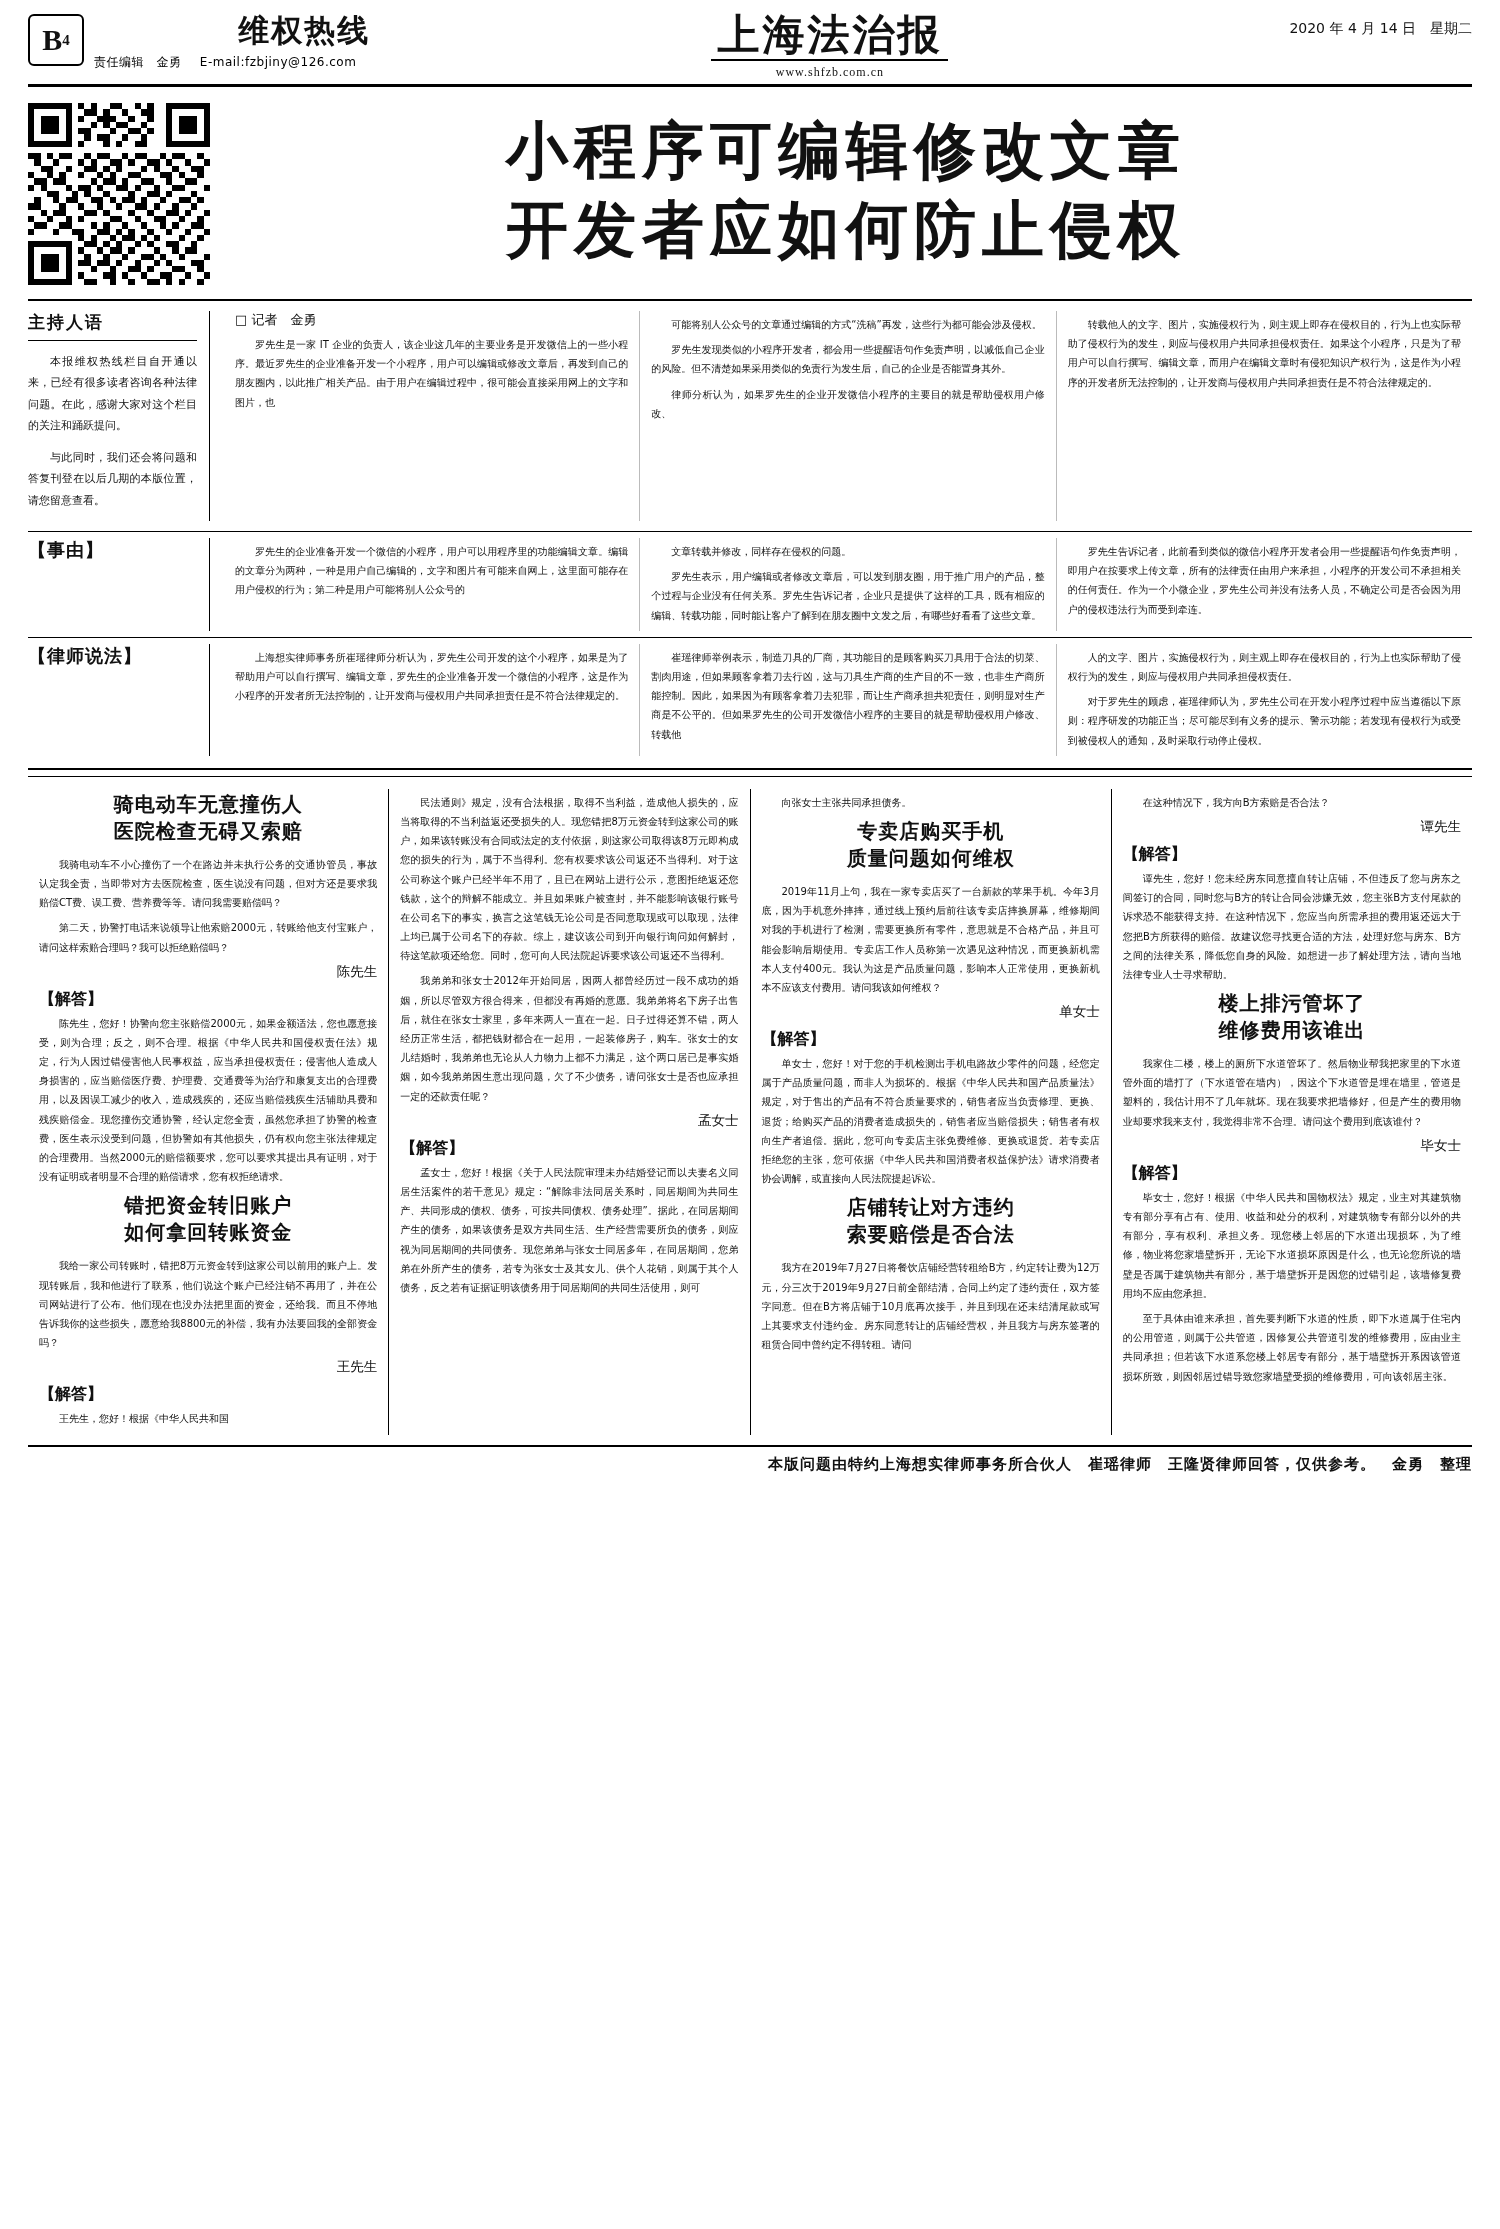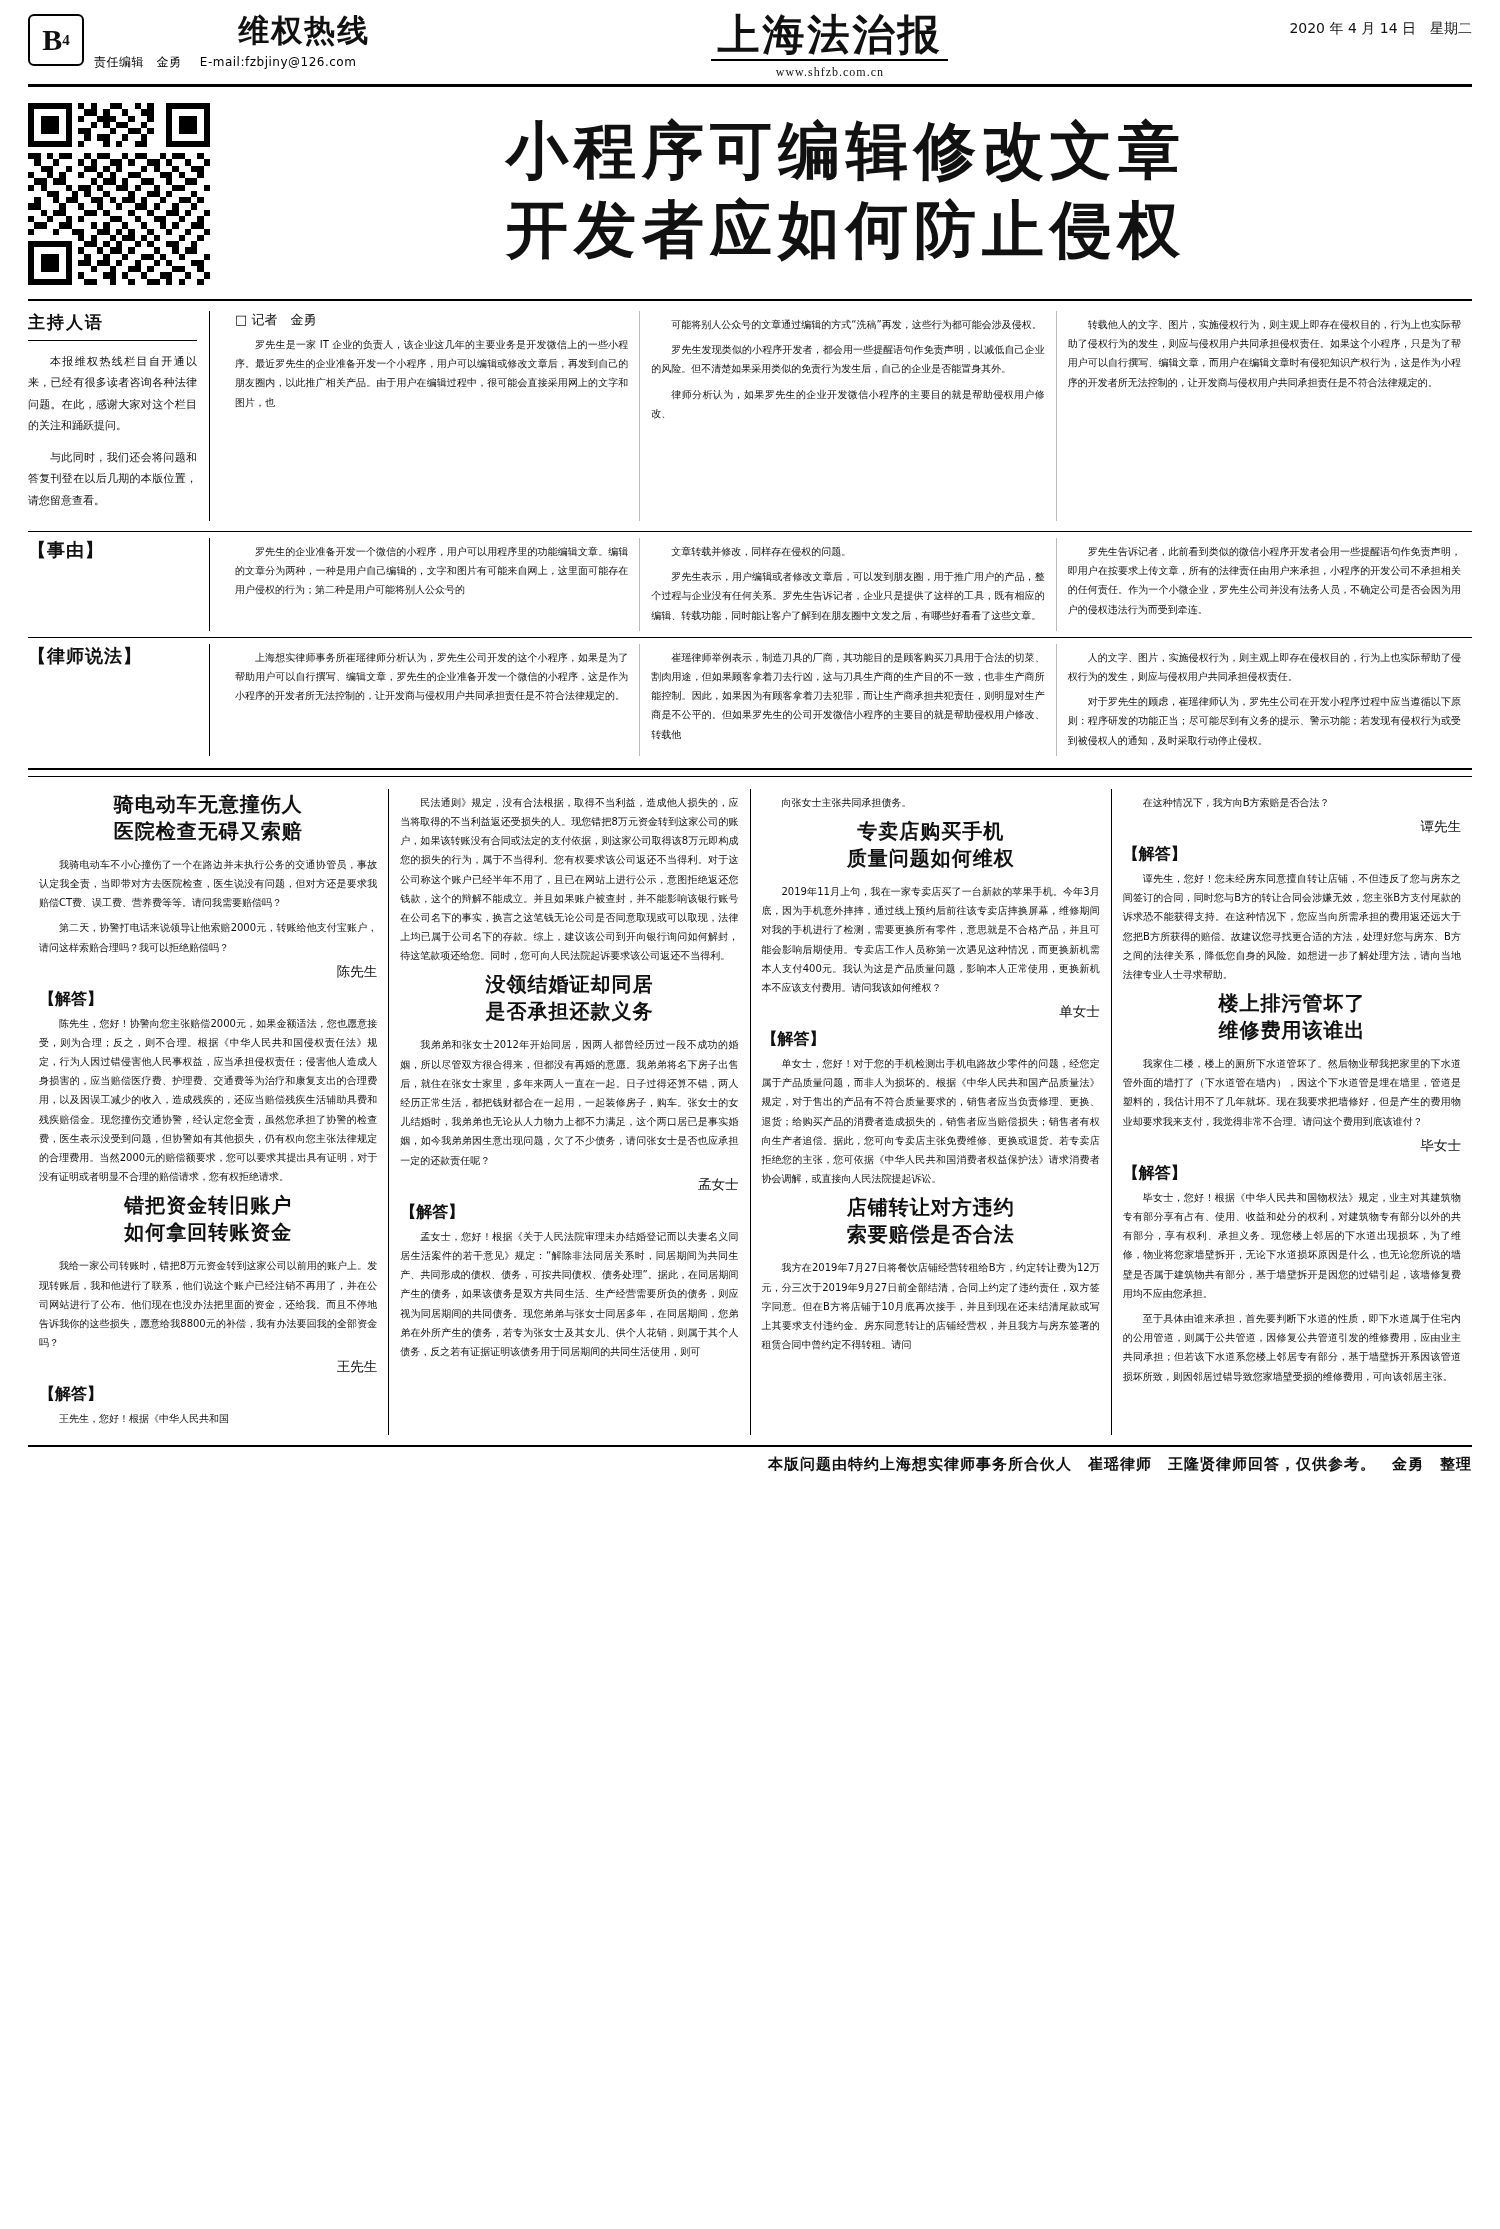--- a/index.html
+++ b/index.html
@@ -428,22 +428,20 @@
 如何拿回转账资金</div>
       <p class="t">我给一家公司转账时，错把8万元资金转到这家公司以前用的账户上。发现转账后，我和他进行了联系，他们说这个账户已经注销不再用了，并在公司网站进行了公布。他们现在也没办法把里面的资金，还给我。而且不停地告诉我你的这些损失，愿意给我8800元的补偿，我有办法要回我的全部资金吗？</p>
       <div class="sign">王先生</div>
       <div class="ans">【解答】</div>
       <p class="t">王先生，您好！根据《中华人民共和国</p>
     </div>
 
     <div class="lcol">
       <p class="t">民法通则》规定，没有合法根据，取得不当利益，造成他人损失的，应当将取得的不当利益返还受损失的人。现您错把8万元资金转到这家公司的账户，如果该转账没有合同或法定的支付依据，则这家公司取得该8万元即构成您的损失的行为，属于不当得利。您有权要求该公司返还不当得利。对于这公司称这个账户已经半年不用了，且已在网站上进行公示，意图拒绝返还您钱款，这个的辩解不能成立。并且如果账户被查封，并不能影响该银行账号在公司名下的事实，换言之这笔钱无论公司是否同意取现或可以取现，法律上均已属于公司名下的存款。综上，建议该公司到开向银行询问如何解封，待这笔款项还给您。同时，您可向人民法院起诉要求该公司返还不当得利。</p>
 
-      <div class="art-title" style="white-space:pre-line">没领结婚证却同居
-是否承担还款义务</div>
       <p class="t">我弟弟和张女士2012年开始同居，因两人都曾经历过一段不成功的婚姻，所以尽管双方很合得来，但都没有再婚的意愿。我弟弟将名下房子出售后，就住在张女士家里，多年来两人一直在一起。日子过得还算不错，两人经历正常生活，都把钱财都合在一起用，一起装修房子，购车。张女士的女儿结婚时，我弟弟也无论从人力物力上都不力满足，这个两口居已是事实婚姻，如今我弟弟因生意出现问题，欠了不少债务，请问张女士是否也应承担一定的还款责任呢？</p>
       <div class="sign">孟女士</div>
       <div class="ans">【解答】</div>
       <p class="t">孟女士，您好！根据《关于人民法院审理未办结婚登记而以夫妻名义同居生活案件的若干意见》规定：“解除非法同居关系时，同居期间为共同生产、共同形成的债权、债务，可按共同债权、债务处理”。据此，在同居期间产生的债务，如果该债务是双方共同生活、生产经营需要所负的债务，则应视为同居期间的共同债务。现您弟弟与张女士同居多年，在同居期间，您弟弟在外所产生的债务，若专为张女士及其女儿、供个人花销，则属于其个人债务，反之若有证据证明该债务用于同居期间的共同生活使用，则可</p>
     </div>
 
     <div class="lcol">
       <p class="t">向张女士主张共同承担债务。</p>
 
       <div class="art-title" style="white-space:pre-line">专卖店购买手机

